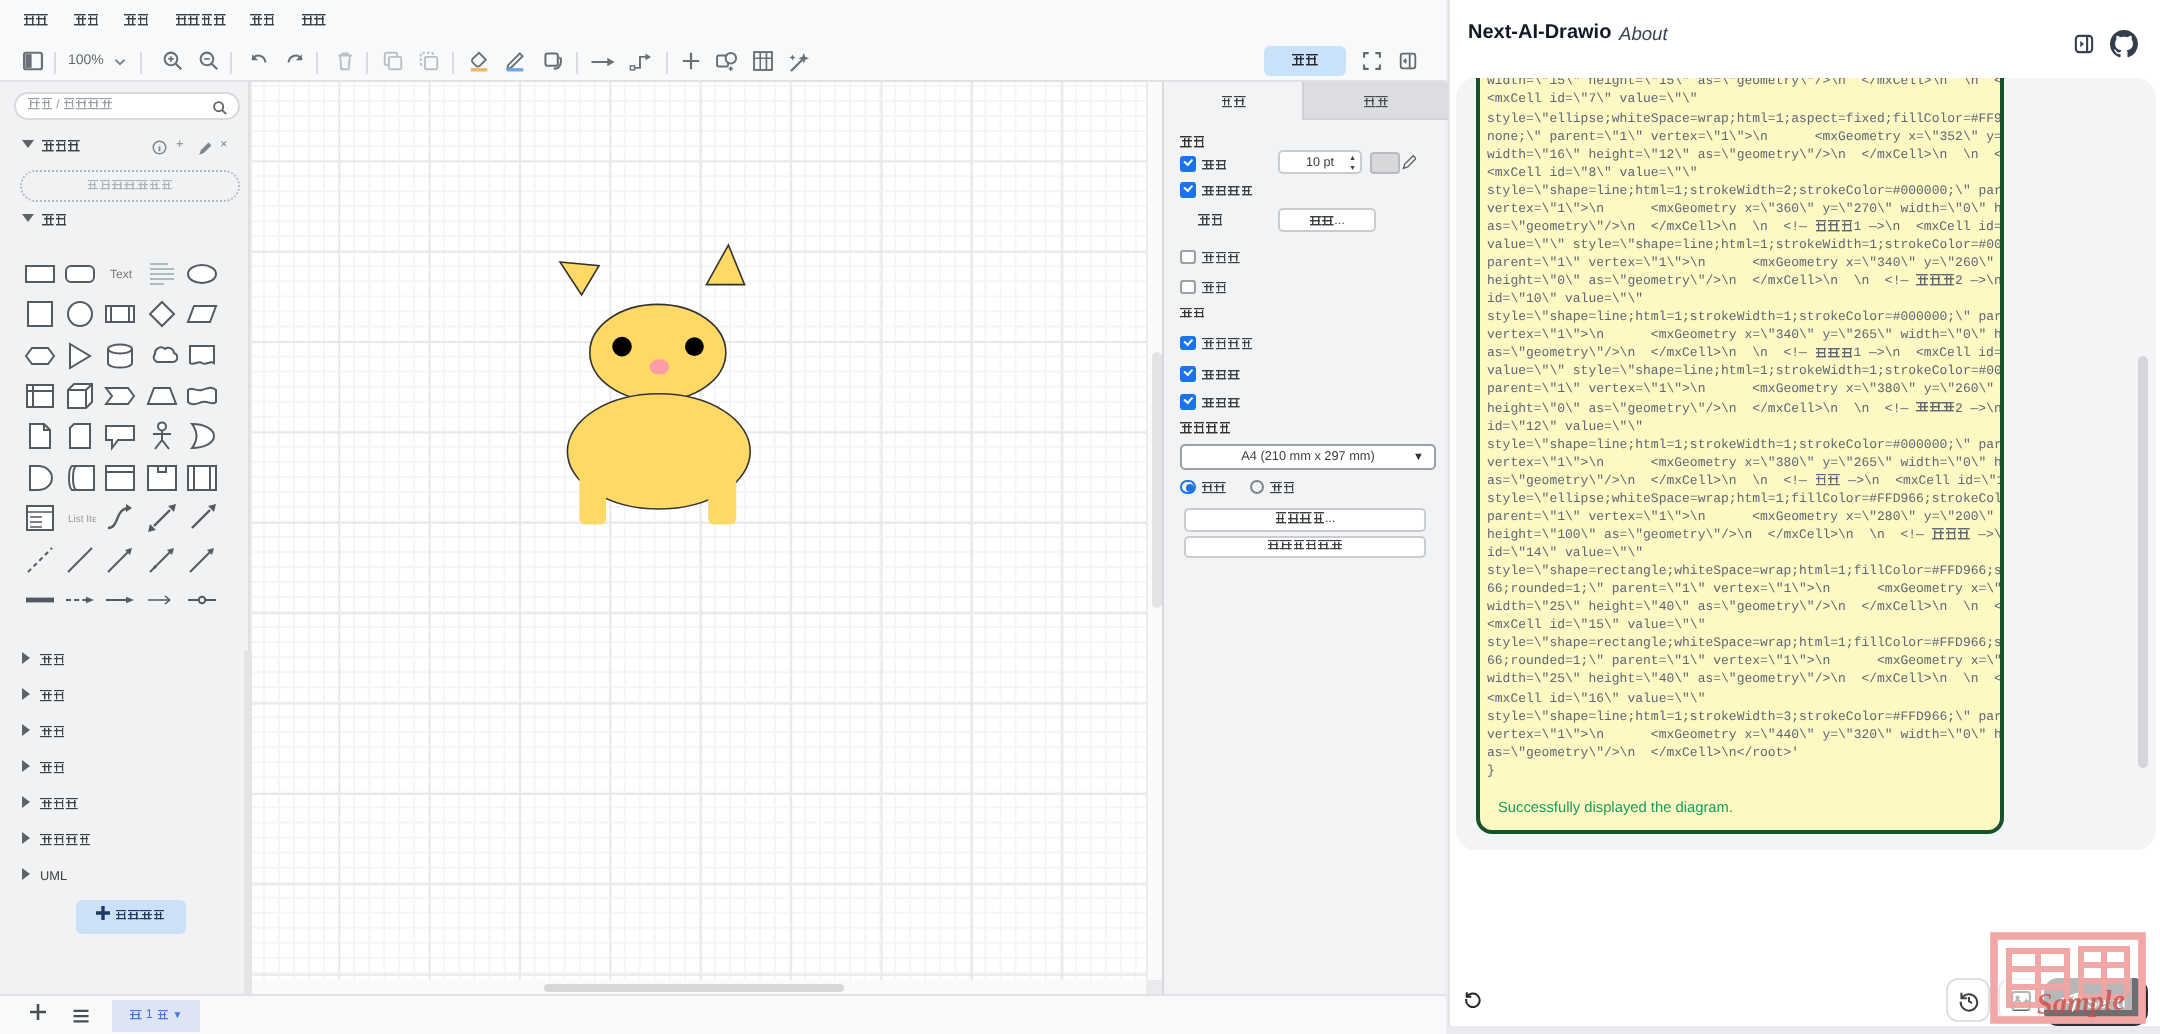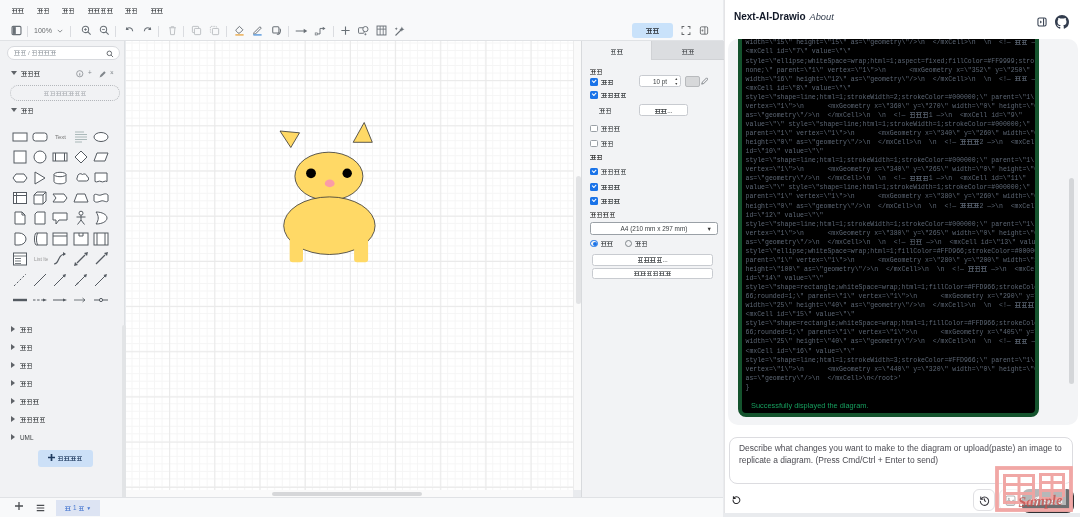--- a/index.html
+++ b/index.html
@@ -49,21 +49,21 @@
 .cb{display:inline-block;width:7.5px;height:7.5px;border-radius:1.5px;vertical-align:-1px;margin-right:3.5px;}
 .cbon{background:#1a73e8;position:relative;}
 .cbon:after{content:"";position:absolute;left:1.6px;top:1.2px;width:3.4px;height:1.8px;border-left:1.1px solid #fff;border-bottom:1.1px solid #fff;transform:rotate(-48deg);}
 .cboff{background:#fff;border:1px solid #9aa0a6;}
 .fbtn{position:absolute;background:#fff;border:1px solid #c8cbd0;border-radius:2.5px;text-align:center;color:#3c4043;}
 
 #chat{left:724px;top:0;width:356px;height:513px;background:#fff;border-left:1px solid #e4e4e6;}
 #chathead{position:absolute;left:9px;top:10.5px;font-size:10px;color:#111827;font-weight:bold;}
 #abouttxt{position:absolute;left:84.5px;top:11.5px;font-size:9.3px;color:#374151;font-style:italic;}
 #msgarea{position:absolute;left:2.5px;top:38.5px;width:350px;height:386px;background:#f3f4f6;border-radius:10px;overflow:hidden;}
-#bubble{position:absolute;left:10px;top:-8px;width:301px;height:386.5px;background:#000000;border:4px solid #14532d;border-radius:8px;overflow:hidden;}
+#bubble{position:absolute;left:10px;top:-8px;width:264px;height:386.5px;background:#fef9c3;border:2px solid #14532d;border-radius:8px;overflow:hidden;}
 #codetext{position:absolute;left:4px;top:3.9px;width:313px;font-family:"Liberation Mono",monospace;font-size:6.5px;line-height:9.07px;color:#5d6775;white-space:pre;}
 #okmsg{position:absolute;left:9.5px;top:366.8px;font-size:7.4px;color:#169e5e;}
 #chatscroll{position:absolute;left:341.5px;top:139.5px;width:4.5px;height:206px;background:#d4d6d9;border-radius:2.5px;}
 #inputbox{position:absolute;left:4px;top:436.5px;width:344px;height:47px;background:#fff;border:1px solid #dcdce0;border-radius:8px;color:#4b4b52;font-size:8.45px;line-height:12.3px;padding:4px 9px;}
 .cbtn{position:absolute;width:22px;height:22px;background:#fff;border:1px solid #e0e0e3;border-radius:6px;}
 #sendbtn{position:absolute;left:297px;top:488.5px;width:52px;height:24px;background:#2f3033;border-radius:7px;color:#fff;font-size:8.4px;line-height:24px;text-align:center;padding-left:10px;}
 
 #stamp{left:995px;top:466px;width:78px;height:46px;z-index:50;}
 </style>
 </head>
@@ -556,21 +556,20 @@
 width=\"25\" height=\"40\" as=\"geometry\"/&gt;\n  &lt;/mxCell&gt;\n  \n  &lt;!— <b class="cjk"></b><b class="cjk"></b> —&gt;\n
 &lt;mxCell id=\"16\" value=\"\"
 style=\"shape=line;html=1;strokeWidth=3;strokeColor=#FFD966;\" parent=\"1\"
 vertex=\"1\"&gt;\n      &lt;mxGeometry x=\"440\" y=\"320\" width=\"0\" height=\"0\"
 as=\"geometry\"/&gt;\n  &lt;/mxCell&gt;\n&lt;/root&gt;'
 }</pre>
 <div id="okmsg">Successfully displayed the diagram.</div>
 </div>
 <div id="chatscroll"></div>
 </div>
-<div id="inputbox">Describe what changes you want to make to the diagram or upload(paste) an image to<br>replicate a diagram. (Press Cmd/Ctrl + Enter to send)</div>
 <svg class="abs" style="left:7px;top:494.5px" width="9" height="9" viewBox="0 0 16 16">
         <path d="M2.5 2v4h4" fill="none" stroke="#27272a" stroke-width="1.8"></path>
         <path d="M2.8 6A6 6 0 1 1 2 8" fill="none" stroke="#27272a" stroke-width="1.8"></path>
       </svg>
 <div class="cbtn" style="left:248px;top:489px"><svg style="margin:5px" width="11" height="11" viewBox="0 0 16 16">
           <path d="M2.5 2v4h4" fill="none" stroke="#3f3f46" stroke-width="1.5"></path>
           <path d="M2.8 6A6 6 0 1 1 2 8.5" fill="none" stroke="#3f3f46" stroke-width="1.5"></path>
           <path d="M8 5v3.2l2.2 1.3" fill="none" stroke="#3f3f46" stroke-width="1.5"></path>
         </svg></div>
 <div class="cbtn" style="left:274px;top:489px"><svg style="margin:5px" width="11" height="11" viewBox="0 0 16 16">

